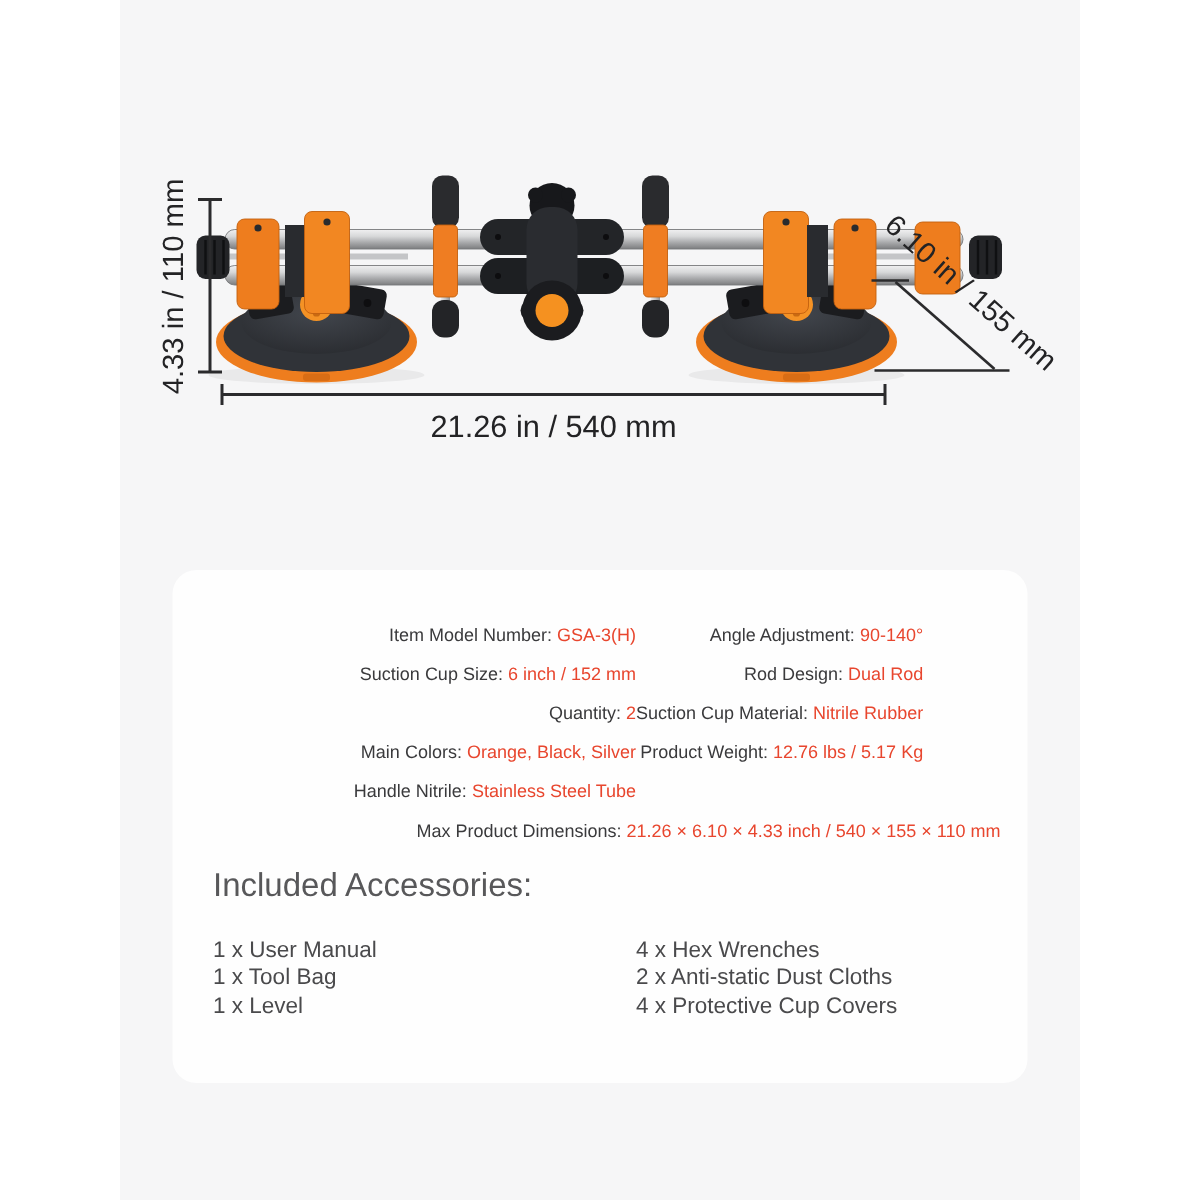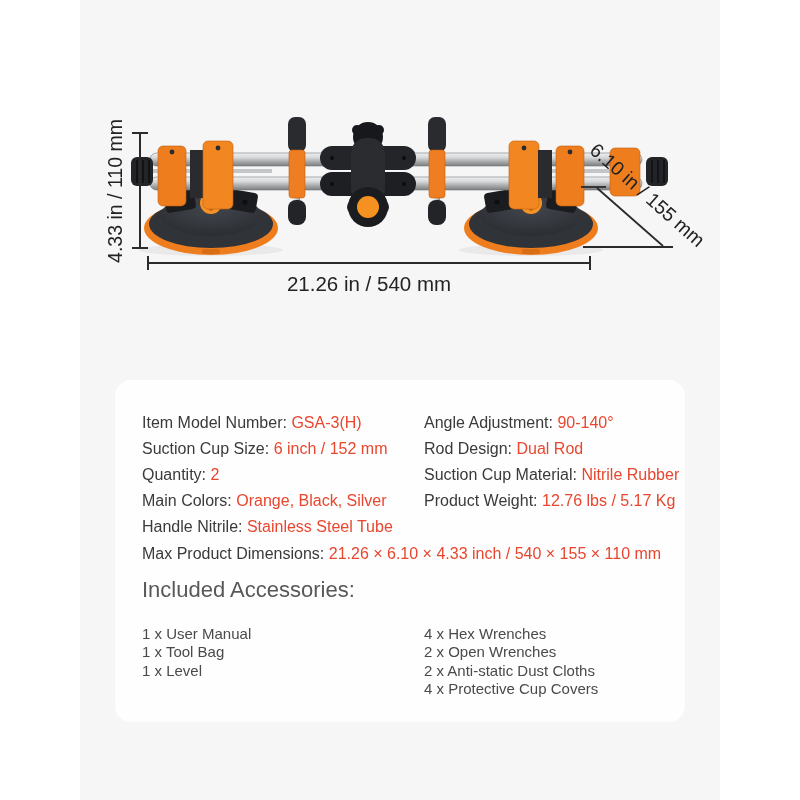--- a/index.html
+++ b/index.html
@@ -16,21 +16,21 @@
   .figure-svg { position: absolute; left: 0; top: 0; }
 
   .spec-card {
     position: absolute; left: 115px; top: 380px; width: 570px; height: 342px;
     background: #fefefe; border-radius: 16px; box-sizing: border-box;
     padding: 30px 18px 0 27px;
   }
   .spec-columns { display: flex; }
   .spec-col { width: 282px; flex: none; }
   .spec-col.right { width: auto; }
-  .spec-row { font-size: 16px; line-height: 26px; white-space: nowrap; color: #3a3a3c; }
+  .spec-row { font-size: 12px; line-height: 26px; white-space: nowrap; color: #3a3a3c; text-align: right; }
   .spec-label { color: #3a3a3c; }
   .spec-value { color: #e8462e; }
   .spec-row.full { margin-top: 1px; }
 
   .acc-heading {
     margin-top: 12px; font-size: 22px; color: #58585a; line-height: 22px;
   }
   .acc-columns { display: flex; margin-top: 24px; }
   .acc-col { width: 282px; flex: none; }
   .acc-col.right { width: auto; }
@@ -250,18 +250,17 @@
   <div class="acc-heading">Included Accessories:</div>
 
   <div class="acc-columns">
     <div class="acc-col left">
       <div class="acc-item">1 x User Manual</div>
       <div class="acc-item">1 x Tool Bag</div>
       <div class="acc-item">1 x Level</div>
     </div>
     <div class="acc-col right">
       <div class="acc-item">4 x Hex Wrenches</div>
-      <div class="acc-item">2 x Open Wrenches</div>
       <div class="acc-item">2 x Anti-static Dust Cloths</div>
       <div class="acc-item">4 x Protective Cup Covers</div>
     </div>
   </div>
 </div>
 
 </body></html>

